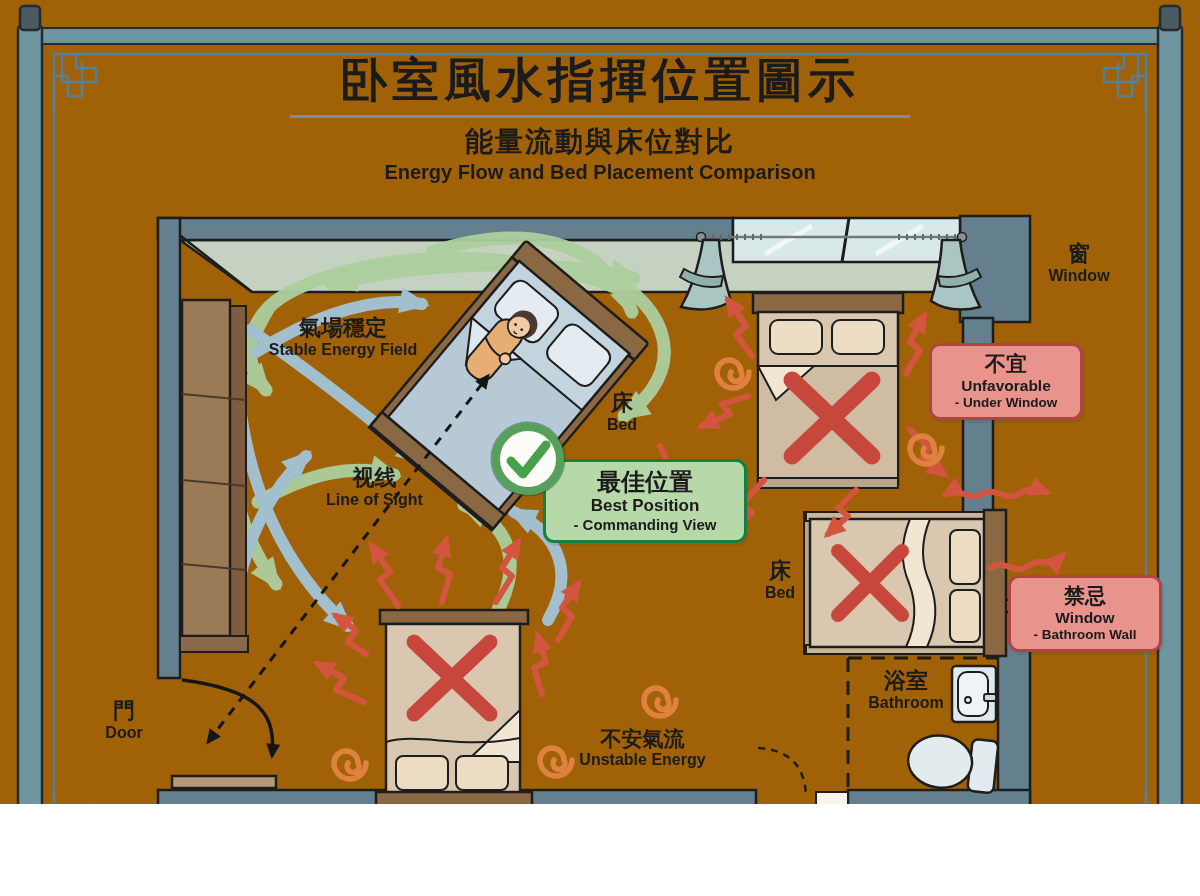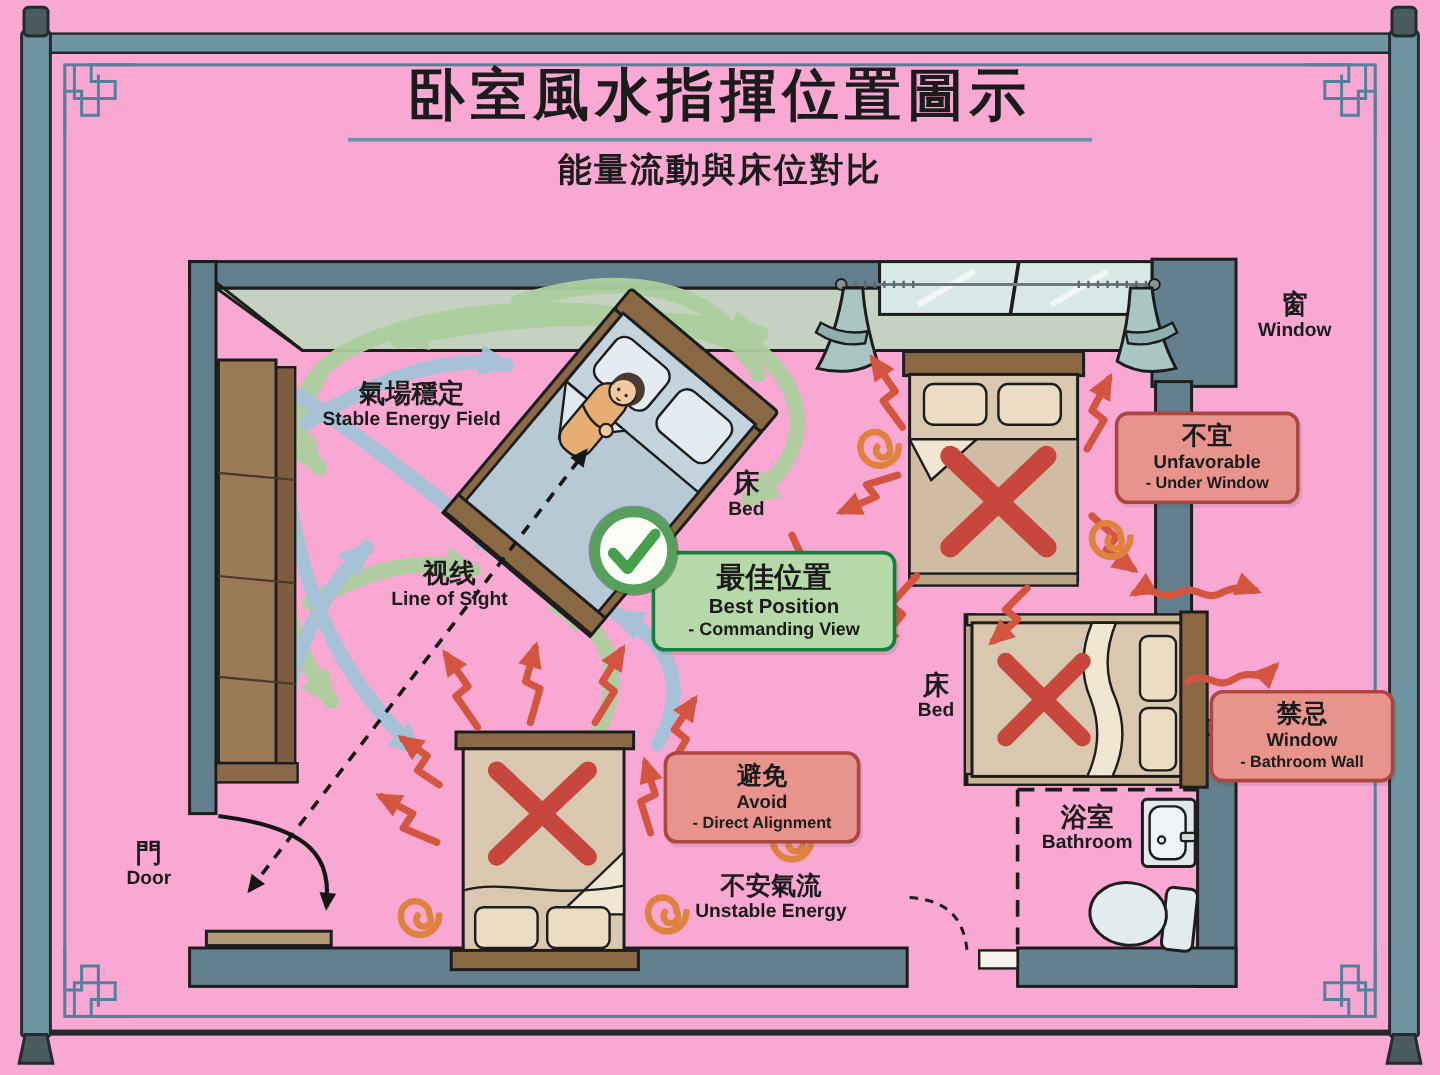--- a/index.html
+++ b/index.html
@@ -1,16 +1,16 @@
 <!DOCTYPE html>
 <html><head>
 <meta charset="utf-8">
 <style>
   html,body{margin:0;padding:0;}
-  .stage{position:relative;width:1200px;height:896px;background:#f9a8d4;overflow:hidden;
+  .stage{position:relative;width:1200px;height:804px;background:#a16207;overflow:hidden;
          font-family:"Liberation Sans","DejaVu Sans",sans-serif;color:#1b1b1b;}
   .scene{position:absolute;left:0;top:0;z-index:1;}
   .hdr{position:absolute;left:0;top:54px;width:1200px;text-align:center;z-index:3;}
   .title-zh{font-family:"DejaVu Serif","Liberation Serif",serif;font-weight:bold;
             font-size:47px;letter-spacing:5px;line-height:1.1;}
   .title-line{width:620px;height:3px;background:#6b93a9;margin:9px auto 9px auto;}
   .sub-zh{font-size:28px;font-weight:bold;letter-spacing:2px;line-height:1.1;}
   .sub-en{font-size:20px;font-weight:600;margin-top:4px;line-height:1.1;}
   .label{position:absolute;text-align:center;z-index:4;line-height:1.12;}
   .label .zh{font-weight:bold;font-size:22px;}
@@ -242,20 +242,21 @@
     </g>
     <path d="M 182,680 C 262,690 276,716 272,756" fill="none" stroke="#151515" stroke-width="3.5" marker-end="url(#mkK)"></path>
     <line x1="208" y1="742" x2="488" y2="376" stroke="#151515" stroke-width="3" stroke-dasharray="9 8" marker-start="url(#mkKs)" marker-end="url(#mkK)"></line>
   </g>
 </svg>
 
 <div class="hdr">
   <div class="title-zh">卧室風水指揮位置圖示</div>
   <div class="title-line"></div>
   <div class="sub-zh">能量流動與床位對比</div>
+  <div class="sub-en">Energy Flow and Bed Placement Comparison</div>
 </div>
 
 <div class="label" style="left:282px;top:466px;width:185px">
   <div class="zh">视线</div>
   <div class="en">Line of Sight</div>
 </div>
 <div class="label" style="left:228px;top:316px;width:230px">
   <div class="zh">氣場穩定</div>
   <div class="en">Stable Energy Field</div>
 </div>
@@ -291,25 +292,20 @@
 </div>
 <div class="badge bad" style="left:929px;top:343px;width:132px">
   <div class="b-zh">不宜</div>
   <div class="b-en">Unfavorable</div>
   <div class="b-note">- Under Window</div>
 </div>
 <div class="badge bad" style="left:1008px;top:575px;width:132px">
   <div class="b-zh">禁忌</div>
   <div class="b-en">Window</div>
   <div class="b-note">- Bathroom Wall</div>
-</div>
-<div class="badge bad" style="left:553px;top:626px;width:142px">
-  <div class="b-zh">避免</div>
-  <div class="b-en">Avoid</div>
-  <div class="b-note">- Direct Alignment</div>
 </div>
 
 <div class="check-wrap">
   <svg width="78" height="78" viewBox="0 0 78 78">
     <circle cx="39" cy="39" r="36.5" fill="none" stroke="rgba(35,80,40,.45)" stroke-width="2"></circle>
     <circle cx="39" cy="39" r="32" fill="#fcfdf7" stroke="#57a05c" stroke-width="8"></circle>
     <path d="M 22,41 L 34,54 L 57,25" fill="none" stroke="#46a04c" stroke-width="9" stroke-linecap="round" stroke-linejoin="round"></path>
   </svg>
 </div>
 

